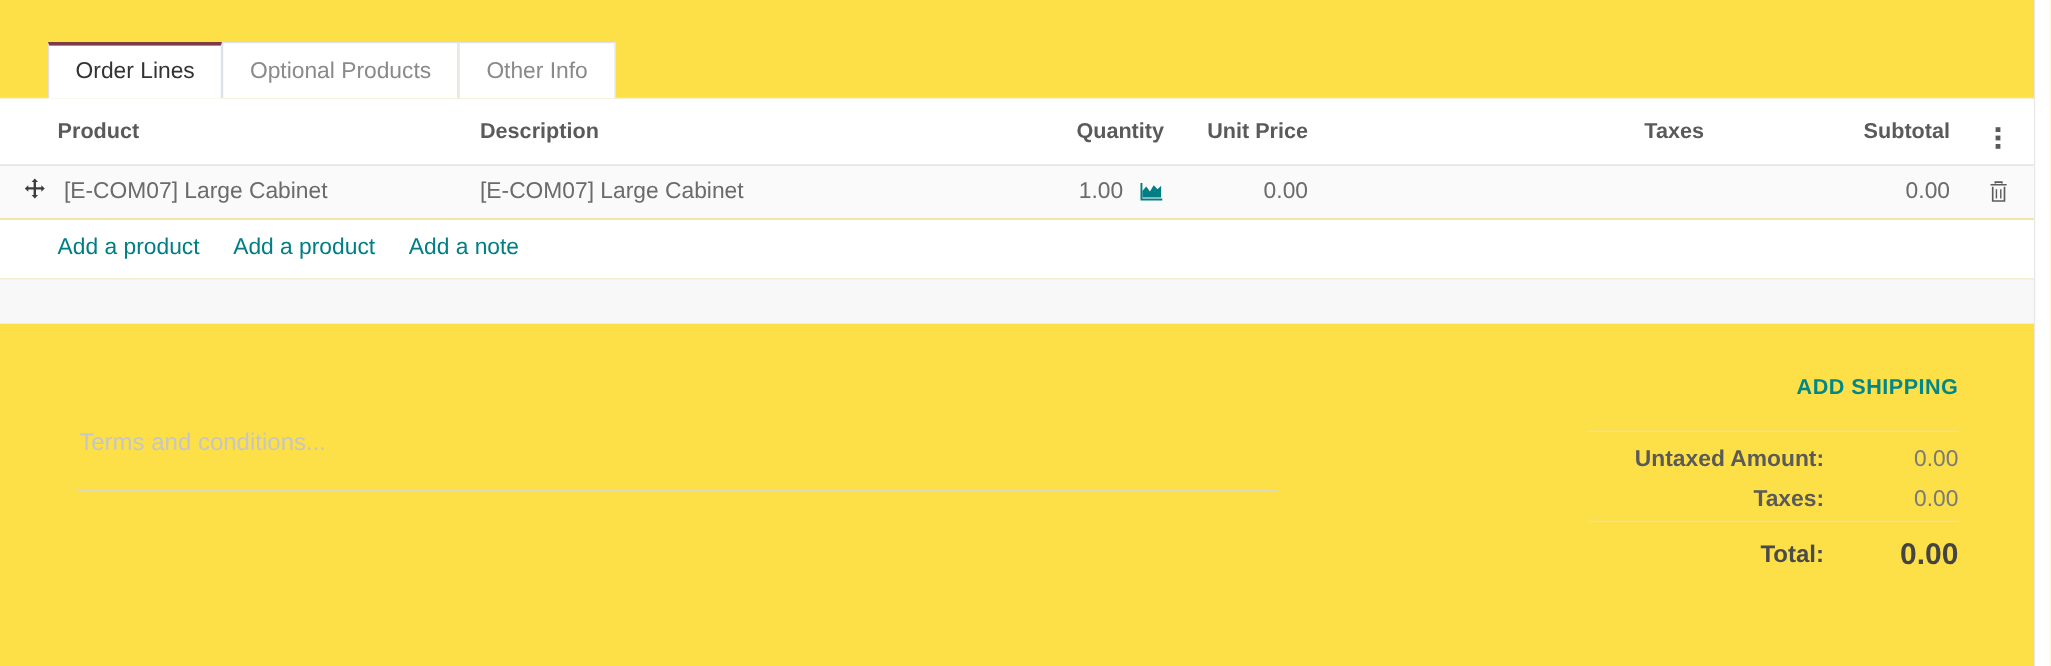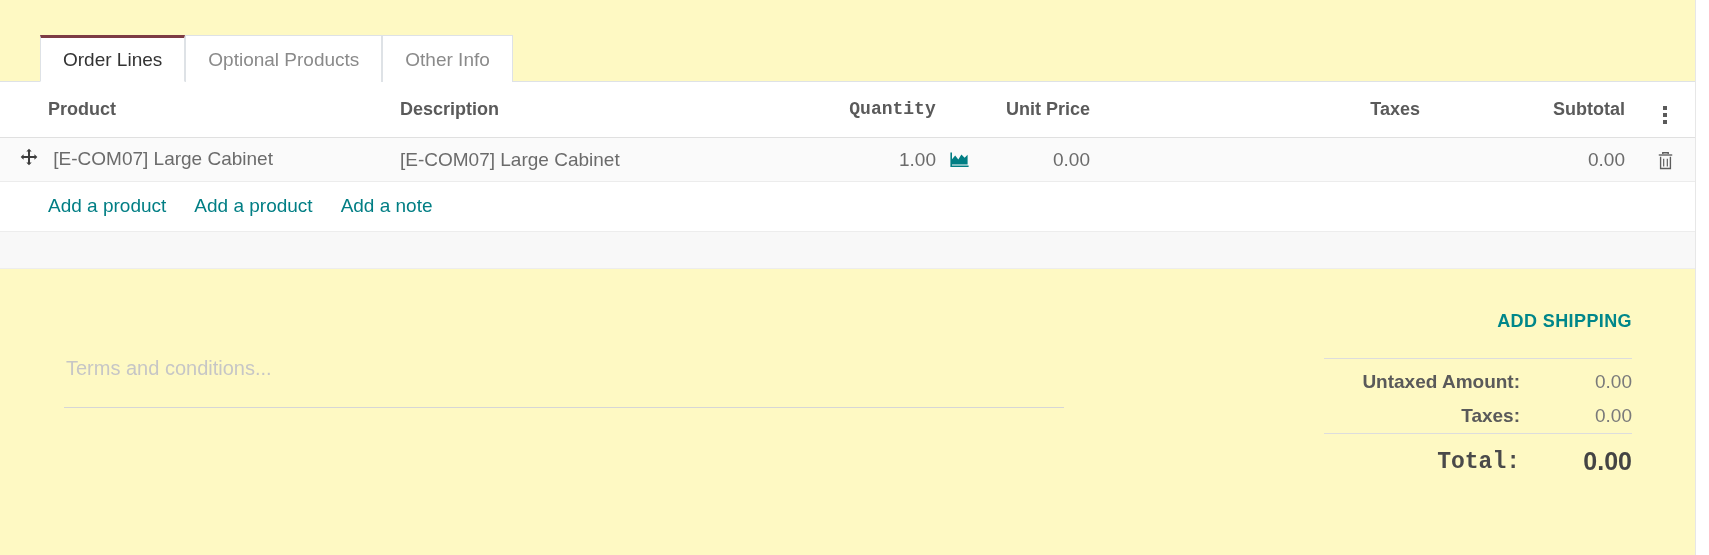--- a/index.html
+++ b/index.html
@@ -12,21 +12,21 @@
     background: #ffffff;
     font-family: "Liberation Sans", sans-serif;
     color: #4c4c4c;
     overflow: hidden;
   }
 
   .page {
     position: relative;
     width: 1709px;
     height: 555px;
-    background: #fef9c3;
+    background: #fde047;
   }
 
   
   .scroll-gutter {
     position: absolute;
     top: 0;
     right: 0;
     width: 14px;
     height: 555px;
     background: #ffffff;
@@ -102,21 +102,21 @@
     font-size: 18px;
     font-weight: bold;
     color: #5a5a5a;
     padding: 12px 10px 13px 10px;
     border-bottom: 1px solid #e0e0e0;
     background: #ffffff;
     white-space: nowrap;
   }
   .th-product   { text-align: left; width: 390px; padding-left: 48px !important; }
   .th-desc      { text-align: left; width: 415px; }
-  .th-qty       { width: 175px; font-family: Liberation Mono, monospace; }
+  .th-qty       { text-align: right; width: 175px; }
   .th-unit      { text-align: right; width: 120px; }
   .th-taxes     { text-align: right;  width: 330px; padding-left: 26px !important; }
   .th-subtotal  { text-align: right; width: 205px; }
   .th-opts      { text-align: center; width: 60px; padding-left:0 !important; padding-right:0 !important;}
 
   .lines-table tbody td {
     padding: 10px 10px;
     color: #6b6b6b;
     border-bottom: 1px solid #ececec;
     background: #fafafa;
@@ -241,21 +241,21 @@
     padding: 6px 0;
     font-size: 19px;
   }
   .t-label { text-align: right; color: #5a5a5a; font-weight: bold; padding-right: 26px !important; }
   .t-value { text-align: right; color: #7a7a7a; width: 86px; }
   .row-top td { border-top: 1px solid #dddddd; padding-top: 12px !important; }
   .row-total td {
     border-top: 1px solid #dddddd;
     padding-top: 13px !important;
   }
-  .row-total .t-label { color: #4a4a4a; font-size: 23px; font-family: Liberation Mono, monospace; }
+  .row-total .t-label { color: #4a4a4a; font-size: 20px; }
   .row-total .t-value { color: #444444; font-size: 25px; font-weight: bold; }
 </style>
 </head>
 <body>
 
 <div class="page">
 
   <div class="content">
 
     <div class="tabs">

